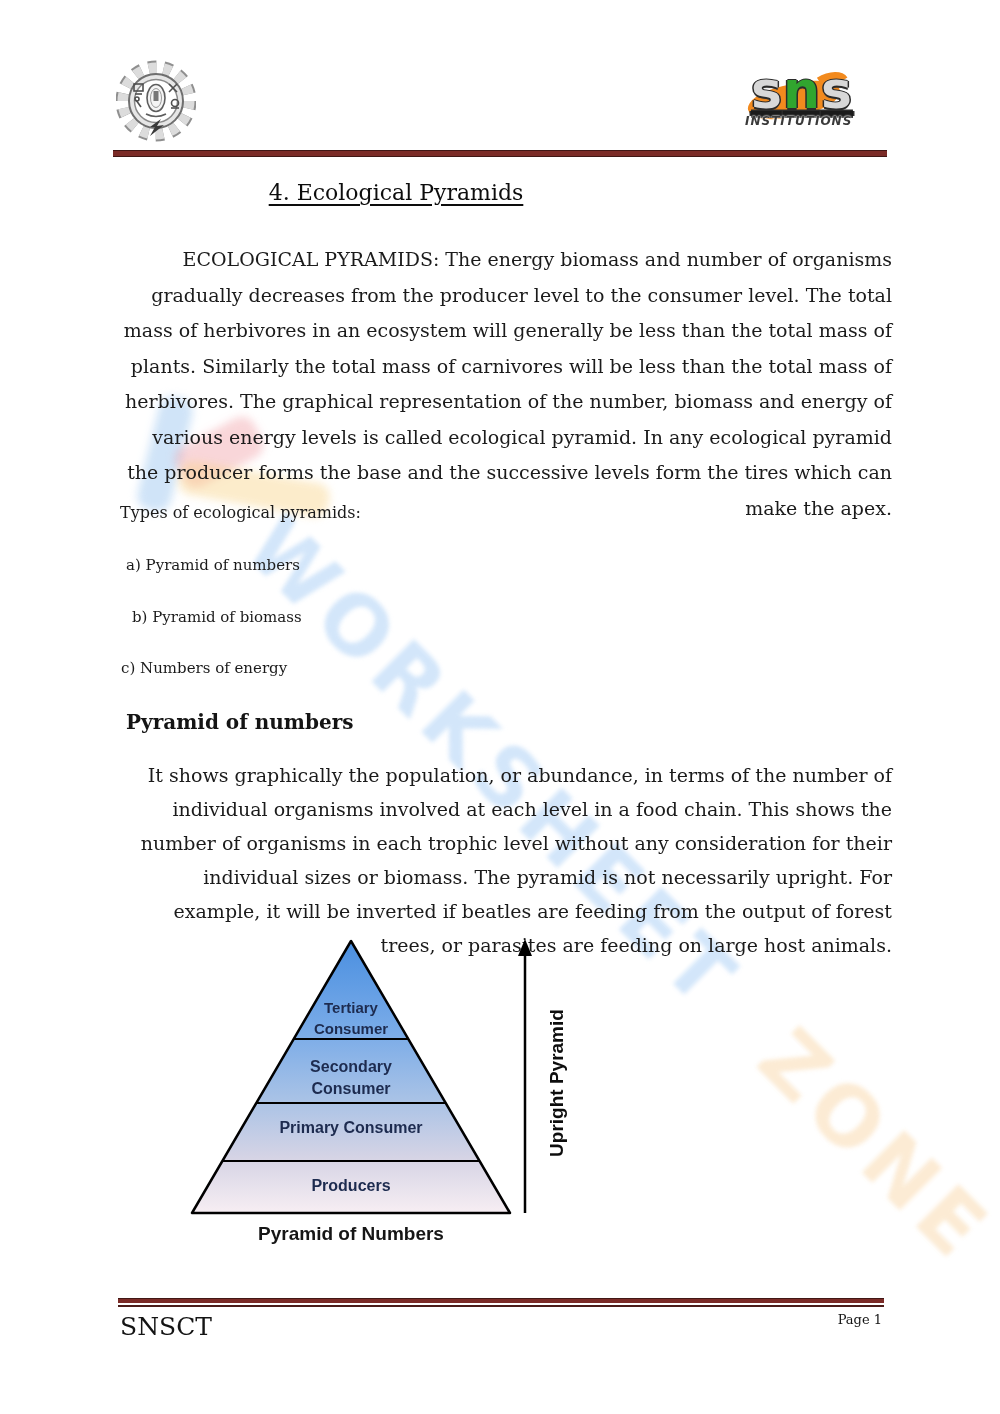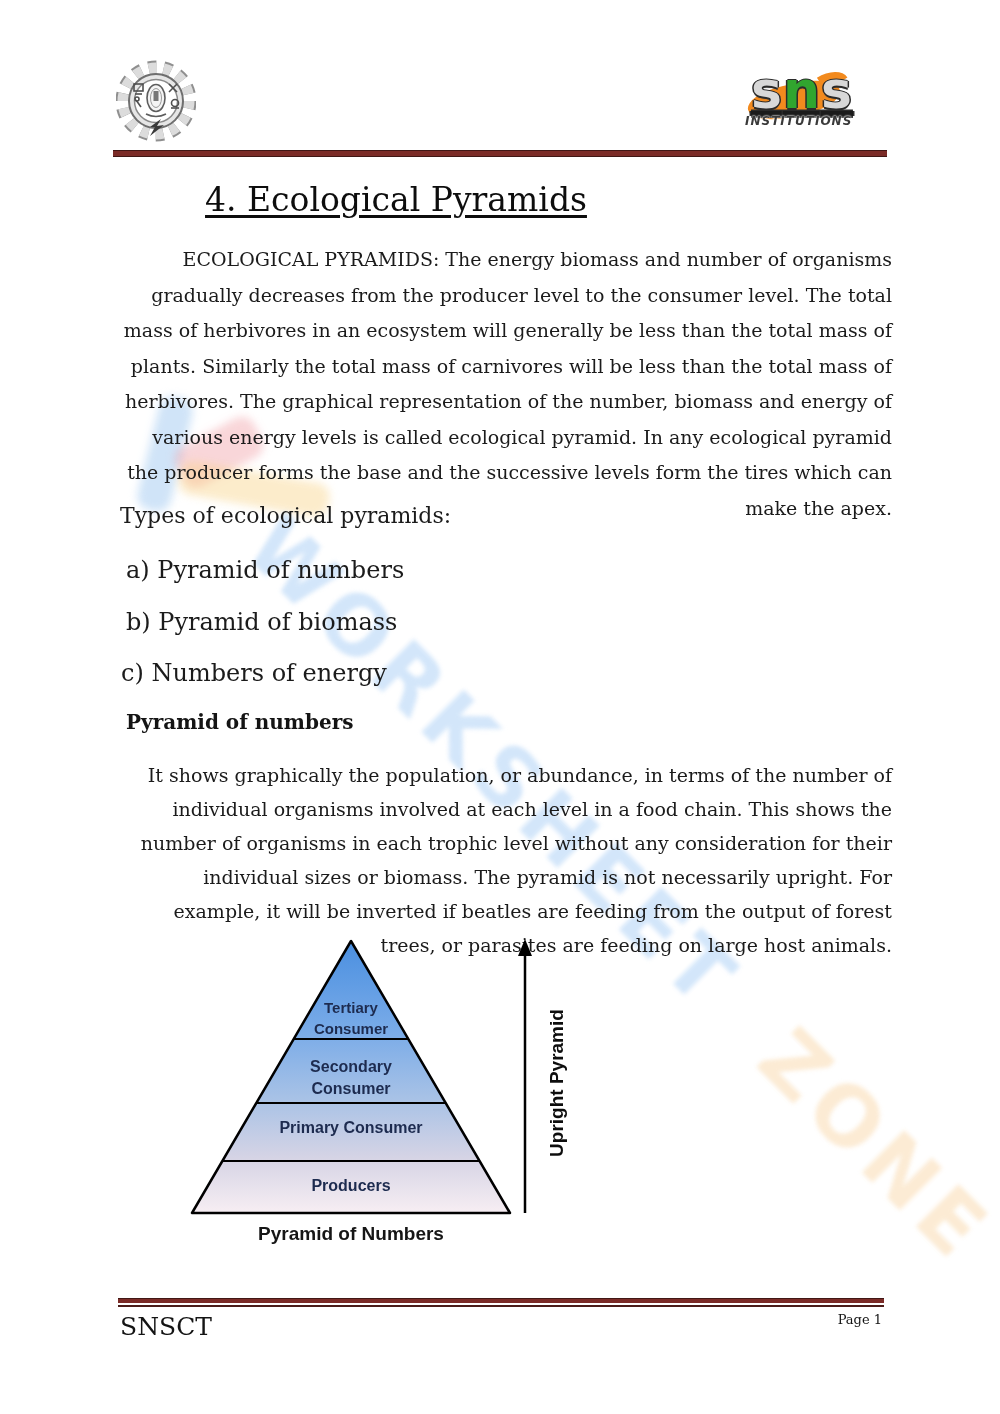--- a/index.html
+++ b/index.html
@@ -19,26 +19,26 @@
     letter-spacing:1px;
     text-shadow:-1.5px 0 #2b2b2b,1.5px 0 #2b2b2b,0 -1.5px #2b2b2b,0 1.5px #2b2b2b,0 2px 1px #444;text-decoration:underline;}
   .sns-s{color:#d8d8d8;} .sns-n{color:#31a52f;}
   .sns-sub{position:absolute;left:0;top:42px;width:100%;text-align:center;
     font-family:"DejaVu Sans",sans-serif;font-weight:bold;font-style:italic;font-size:12px;
     letter-spacing:1px;color:#3a3a3a;text-shadow:0 0 2px #ffffff,0 0 2px #ffffff;}
   .header-rule{position:absolute;left:113px;top:150px;width:774px;height:5px;background:#7b2b27;
     border-top:1.5px solid #401715;border-bottom:1.5px solid #401715;}
   
   .title{position:absolute;left:0;top:180px;width:792px;text-align:center;
-    font-size:33px;color:#0d0d0d;text-decoration:underline;text-underline-offset:4px;}
+    font-size:22px;color:#0d0d0d;text-decoration:underline;text-underline-offset:4px;}
   .para{position:absolute;left:120px;width:772px;font-size:19px;line-height:35.5px;color:#1b1b1b;text-align:right;}
   .p-intro{top:242px;}
-  .types-heading{position:absolute;left:120px;top:503px;font-size:22px;color:#1b1b1b;}
-  .type-item{position:absolute;font-size:24px;color:#1b1b1b;}
-  .t1{left:126px;top:556px;} .t2{left:126px;top:608px;} .t3{left:121px;top:659px;}
+  .types-heading{position:absolute;left:120px;top:503px;font-size:16px;color:#1b1b1b;}
+  .type-item{position:absolute;font-size:15px;color:#1b1b1b;}
+  .t1{left:126px;top:556px;} .t2{left:132px;top:608px;} .t3{left:121px;top:659px;}
   .section-heading{position:absolute;left:126px;top:710px;font-size:20px;font-weight:bold;color:#141414;}
   .p-body{top:758px;line-height:34px;}
   
   .wm{pointer-events:none;}
   .wm-shape{position:absolute;filter:blur(4px);border-radius:14px;}
   .wm-blue{left:148px;top:396px;width:34px;height:116px;transform:rotate(14deg);background:rgba(150,195,240,0.45);}
   .wm-pink{left:175px;top:430px;width:88px;height:44px;transform:rotate(-28deg);background:rgba(240,148,155,0.38);}
   .wm-yellow{left:178px;top:472px;width:152px;height:34px;transform:rotate(10deg);background:rgba(248,210,130,0.42);}
   .wm-text{position:absolute;left:295px;top:498px;transform:rotate(45deg);transform-origin:0 0;
     font-family:"DejaVu Sans",sans-serif;font-weight:bold;font-size:82px;letter-spacing:8px;

